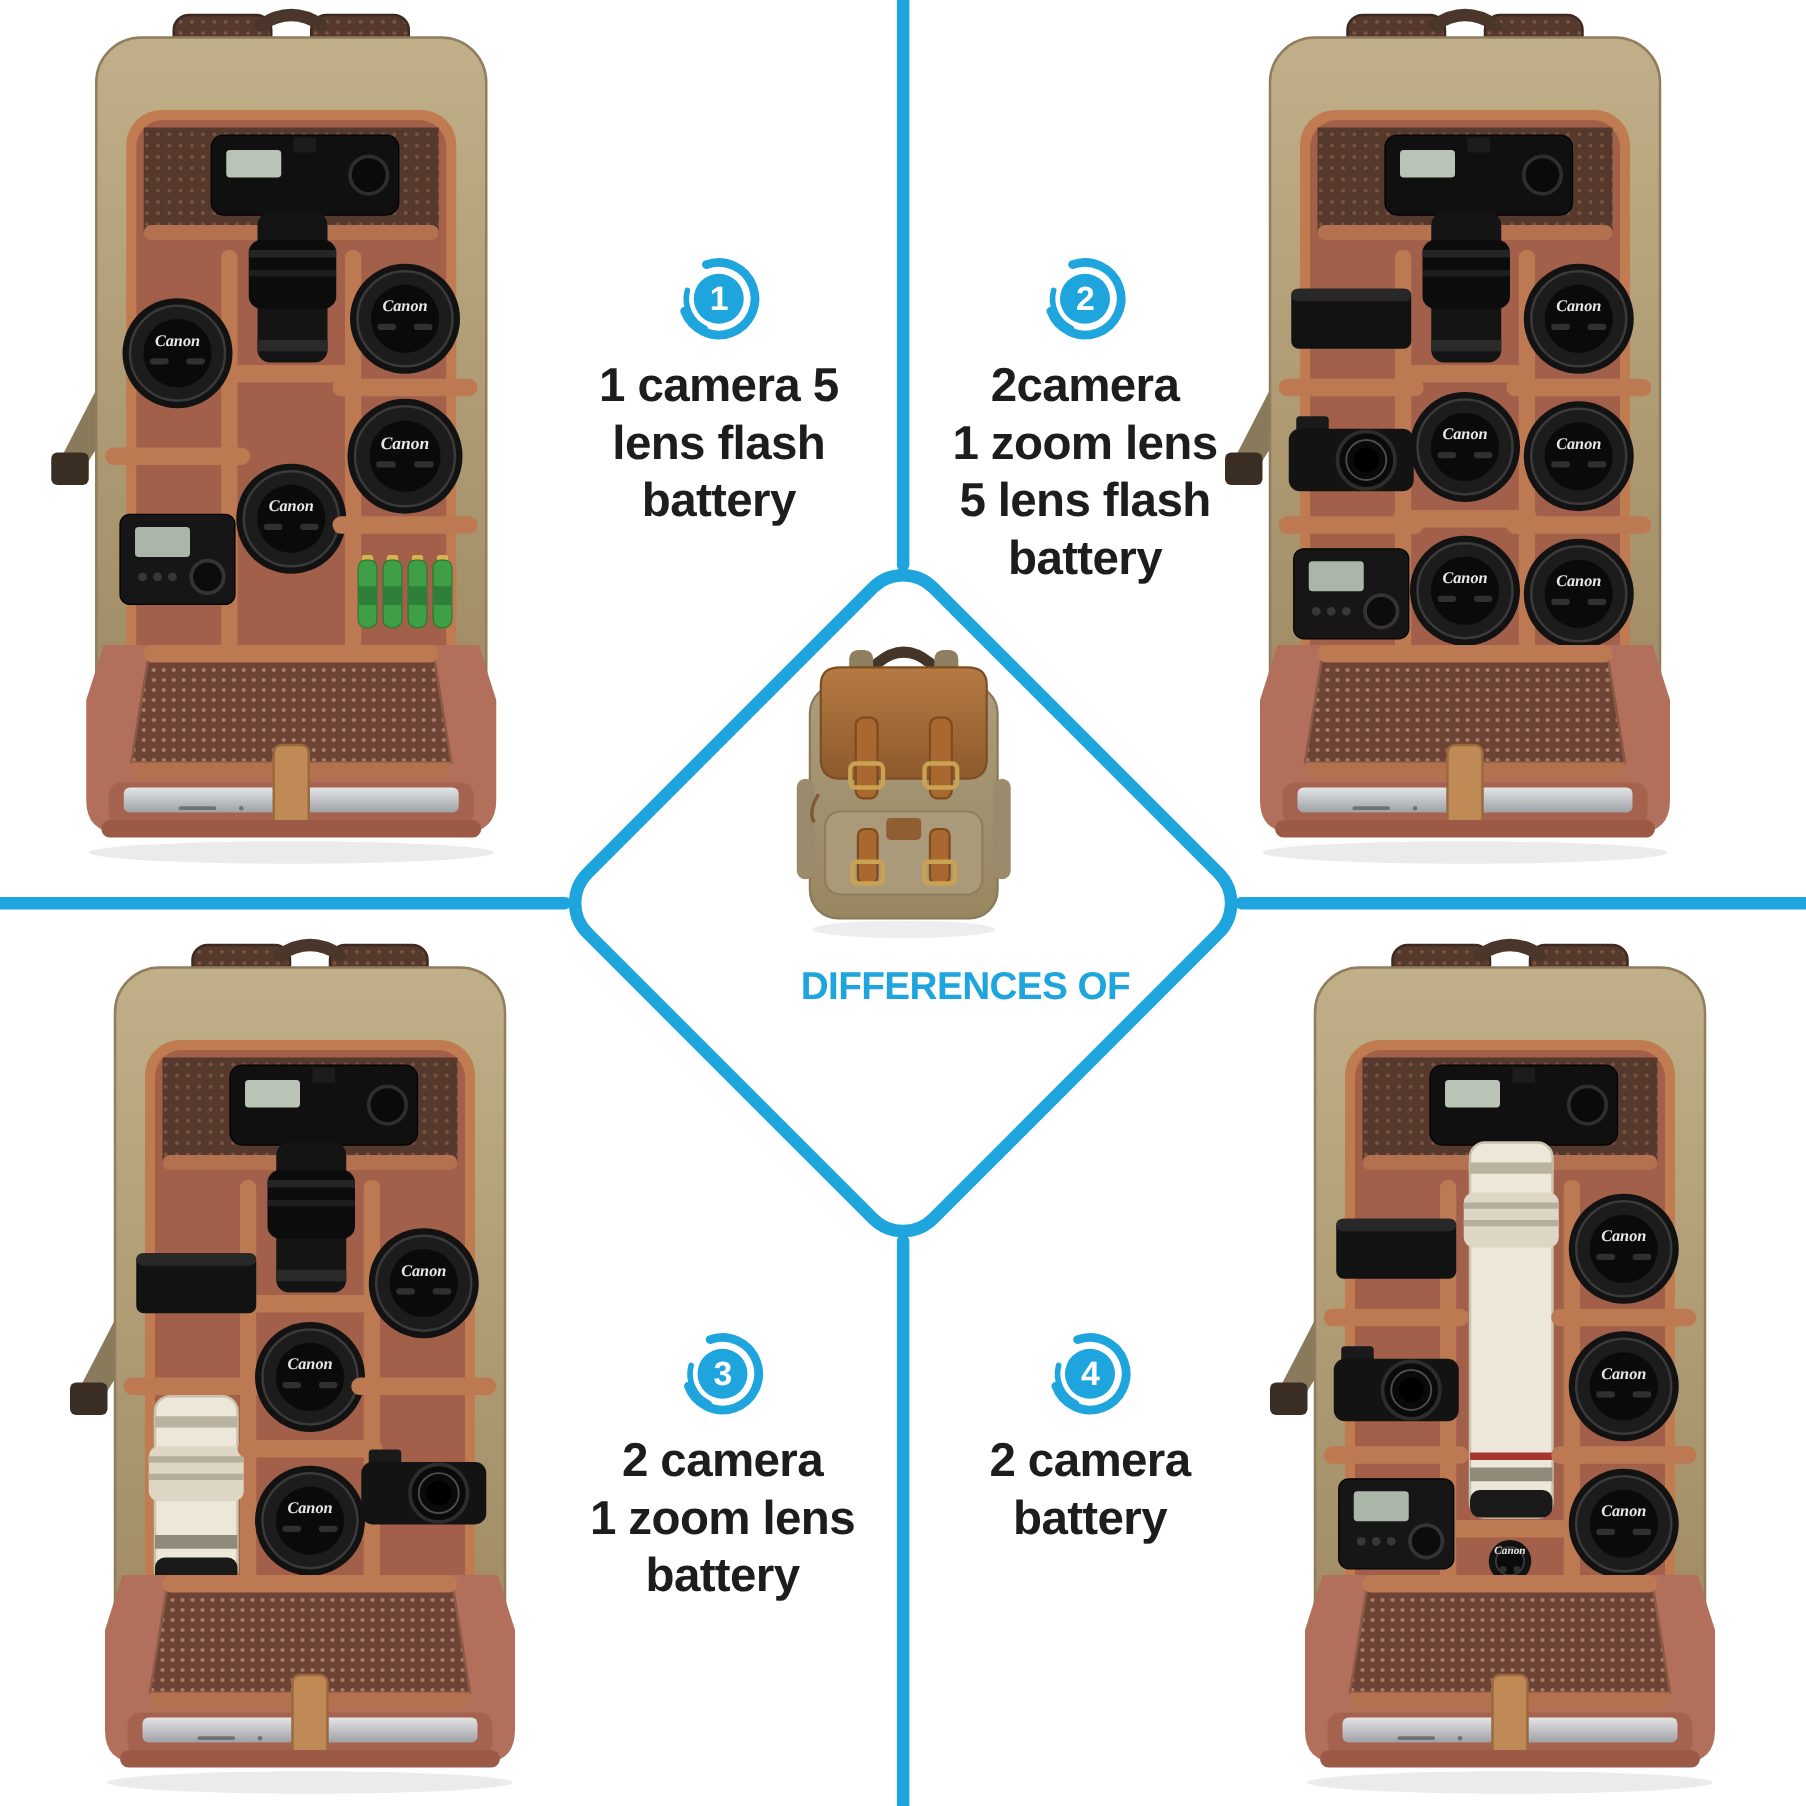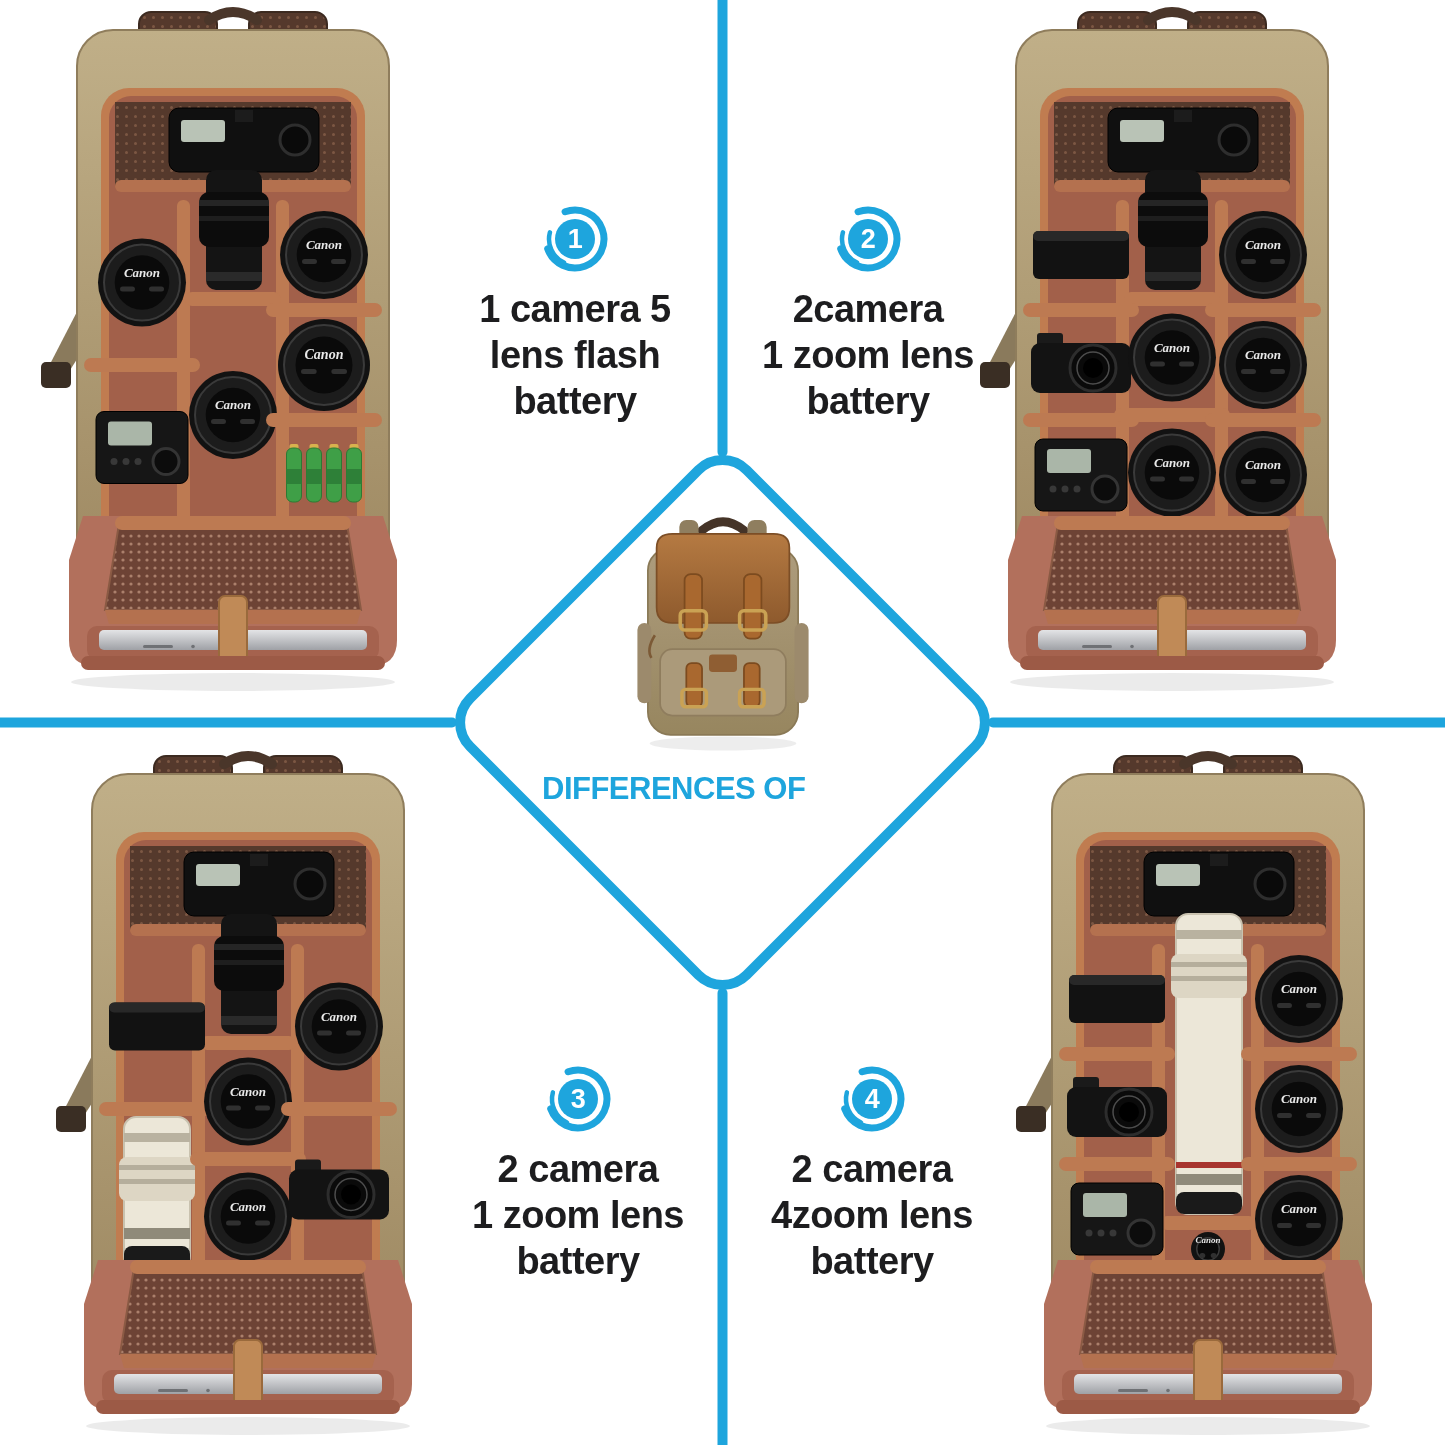--- a/index.html
+++ b/index.html
@@ -17,21 +17,21 @@
          color:var(--ink);font-weight:800;font-size:38px;line-height:46px;text-align:center;
          letter-spacing:-0.5px;}
   .label-1{left:455px;top:206px;}
   .label-2{left:748px;top:206px;}
   .label-3{left:458px;top:1066px;}
   .label-4{left:752px;top:1066px;}
   .badge{position:relative;width:66px;height:66px;margin-bottom:14px;}
   .badge svg{position:absolute;inset:0;width:66px;height:66px;}
   .badge-num{position:absolute;inset:13px;background:var(--blue);border-radius:50%;color:#fff;
              display:flex;align-items:center;justify-content:center;font-size:27px;font-weight:800;}
-  .caption{position:absolute;left:542px;top:766px;width:362px;text-align:left;color:var(--blue);
+  .caption{position:absolute;left:542px;top:766px;width:362px;text-align:right;color:var(--blue);
            font-weight:800;font-size:31px;line-height:45px;letter-spacing:-0.5px;}
   .product{position:absolute;left:618px;top:492px;width:210px;height:262px;}
   .product svg{width:100%;height:100%;display:block;}
 </style>
 </head>
 <body>
 
 <div class="canvas">
 
   <svg class="lines-svg" viewBox="0 0 1445 1445">
@@ -454,20 +454,21 @@
   <div class="label label-2">
     <div class="badge">
       <svg viewBox="0 0 66 66">
         <path d="M23.1,5.7 A29,29 0 1 1 5.7,42.9" fill="none" stroke="#1EA5DD" stroke-width="7" stroke-linecap="round"></path>
         <path d="M22,56.6 A26,26 0 0 1 7.9,26.3" fill="none" stroke="#1EA5DD" stroke-width="4.5" stroke-linecap="round"></path>
       </svg>
       <span class="badge-num">2</span>
     </div>
     <div>2camera</div>
     <div>1 zoom lens</div>
+    <div>5 lens flash</div>
     <div>battery</div>
   </div>
 
   <div class="label label-3">
     <div class="badge">
       <svg viewBox="0 0 66 66">
         <path d="M23.1,5.7 A29,29 0 1 1 5.7,42.9" fill="none" stroke="#1EA5DD" stroke-width="7" stroke-linecap="round"></path>
         <path d="M22,56.6 A26,26 0 0 1 7.9,26.3" fill="none" stroke="#1EA5DD" stroke-width="4.5" stroke-linecap="round"></path>
       </svg>
       <span class="badge-num">3</span>
@@ -479,21 +480,20 @@
 
   <div class="label label-4">
     <div class="badge">
       <svg viewBox="0 0 66 66">
         <path d="M23.1,5.7 A29,29 0 1 1 5.7,42.9" fill="none" stroke="#1EA5DD" stroke-width="7" stroke-linecap="round"></path>
         <path d="M22,56.6 A26,26 0 0 1 7.9,26.3" fill="none" stroke="#1EA5DD" stroke-width="4.5" stroke-linecap="round"></path>
       </svg>
       <span class="badge-num">4</span>
     </div>
     <div>2 camera</div>
-    <div>4zoom lens</div>
     <div>battery</div>
   </div>
 
   <div class="product">
     <svg viewBox="0 0 240 300">
       <defs>
         <linearGradient id="flapG" x1="0" y1="0" x2="0" y2="1">
           <stop offset="0" stop-color="#b57a42"></stop>
             <stop offset="1" stop-color="#8e5a2d"></stop>
         </linearGradient>

